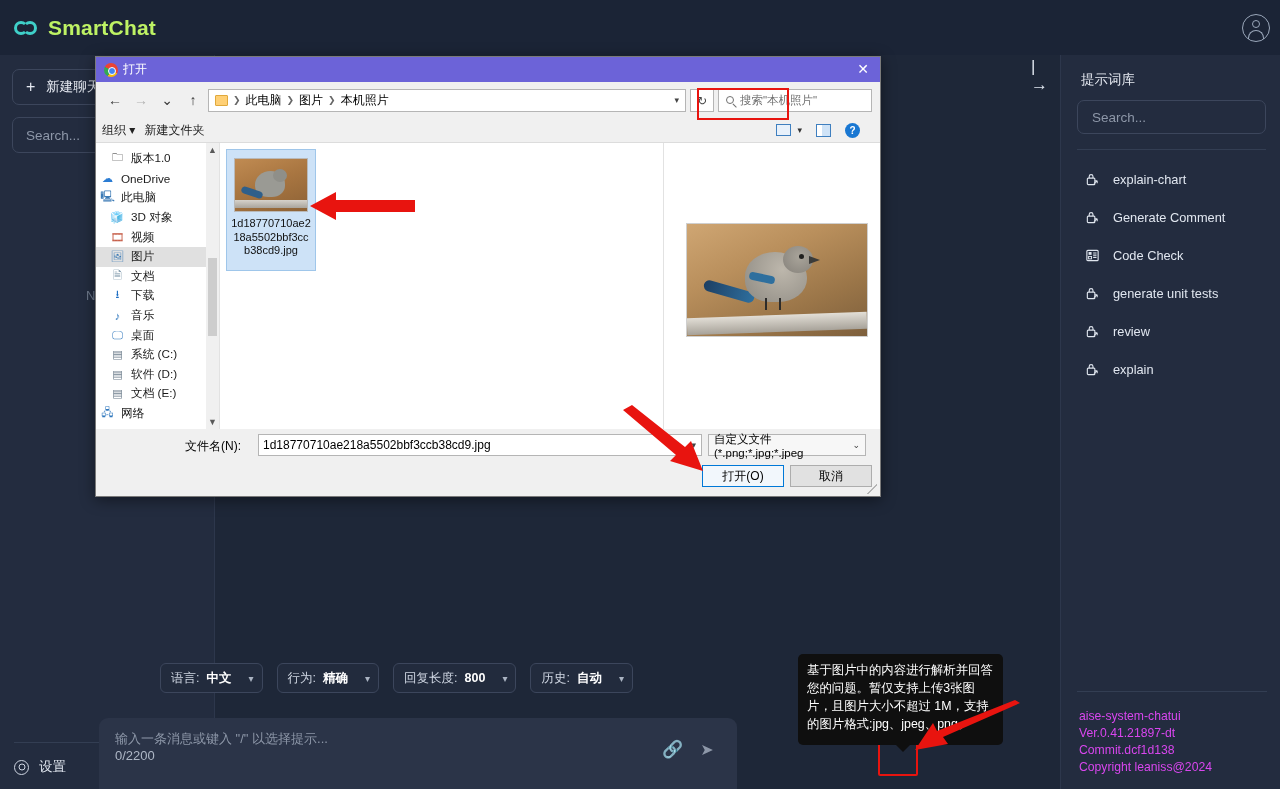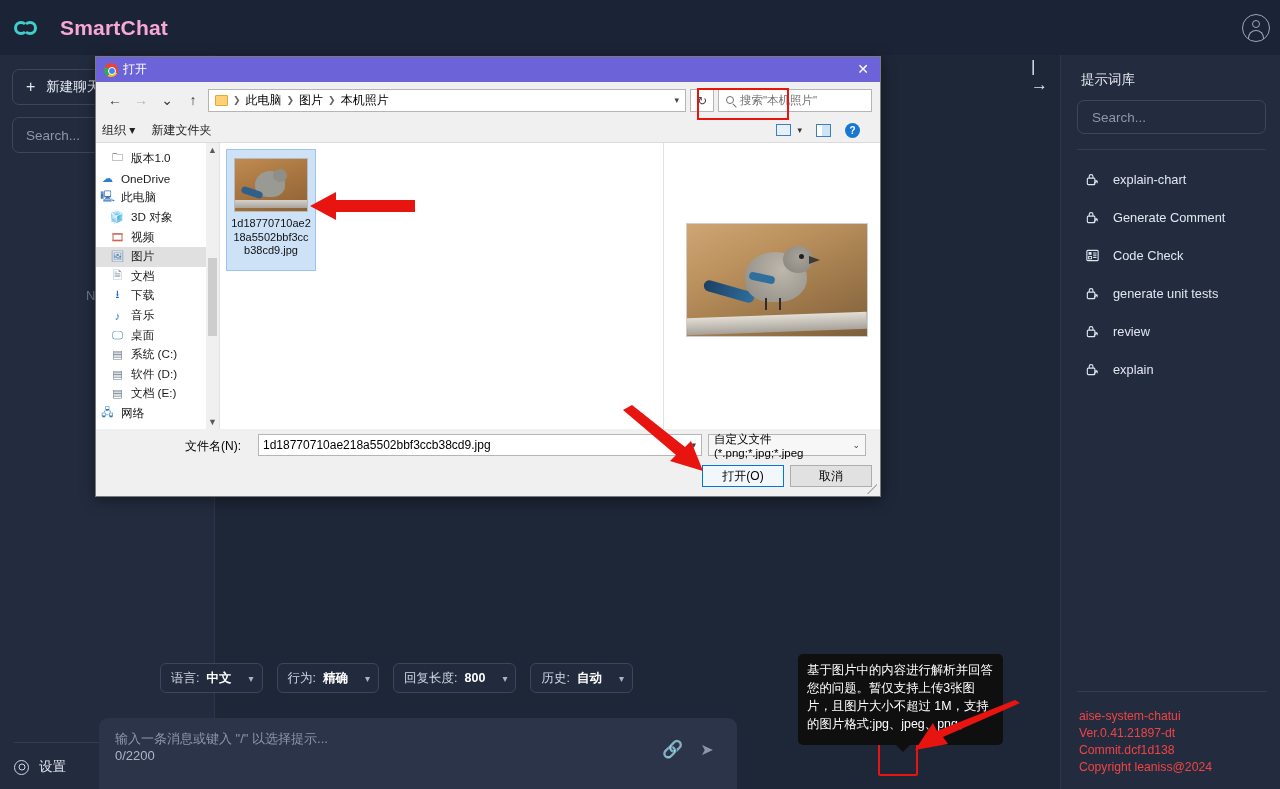--- a/index.html
+++ b/index.html
@@ -18,21 +18,21 @@
   }
   #brand { display: flex; align-items: center; gap: 8px; margin-left: 14px; }
   #brand .logo { width: 26px; height: 20px; position: relative; }
   #brand .logo .c1, #brand .logo .c2 {
     position: absolute; top: 3px; width: 14px; height: 14px;
     border: 3px solid #3fd0c9; border-radius: 50%;
   }
   #brand .logo .c1 { left: 0; border-right-color: transparent; }
   #brand .logo .c2 { left: 9px; border-left-color: transparent; }
   #brand .name {
-    color: #f9a8d4; font-size: 21px; font-weight: bold; letter-spacing: .2px; margin-left: 12px;
+    color: #bef264; font-size: 21px; font-weight: bold; letter-spacing: .2px;
   }
   #avatar {
     position: absolute; right: 10px; top: 14px; width: 28px; height: 28px;
     border: 1.6px solid #9aa7ba; border-radius: 50%;
   }
   #avatar .head {
     position: absolute; left: 50%; top: 5px; transform: translateX(-50%);
     width: 8px; height: 8px; border: 1.6px solid #9aa7ba; border-radius: 50%;
   }
   #avatar .body {
@@ -137,21 +137,21 @@
     border-radius: 7px; color: #8d97a8; font-size: 13.5px;
     display: flex; align-items: center; padding-left: 14px;
   }
   #rightbar .rs-divider { margin: 15px 14px 0 16px; height: 1px; background: #333e53; }
   .prompt-item {
     display: flex; align-items: center; gap: 13px;
     height: 38px; padding-left: 24px; color: #e1e7f0; font-size: 12.8px;
   }
   #rightbar .foot-divider { position:absolute; left:16px; bottom:97px; width:190px; height:1px; background:#333e53; }
   #rightbar .verinfo {
-    position: absolute; left: 18px; bottom: 13px; color: #ef4444;
+    position: absolute; left: 18px; bottom: 13px; color: #d946ef;
     font-size: 12.2px; line-height: 17px;
   }
 
   
   #dlg {
     position: absolute; left: 95px; top: 56px; width: 786px; height: 441px;
     background: #f0f0f0; border: 1px solid #7a7a7a;
     box-shadow: 0 3px 14px rgba(0,0,0,.45);
     font-family: "Liberation Sans", "DejaVu Sans", sans-serif; font-size: 12px; color: #000;
   }
@@ -184,21 +184,21 @@
     text-align: center; line-height: 22px; font-size: 12px; color:#444; }
   #dlg-search {
     width: 154px; height: 23px; background: #fff; border: 1px solid #b5b5b5;
     display: flex; align-items: center; gap: 6px; padding-left: 7px; color: #707070; font-size: 11.5px;
   }
   .mag { width: 8px; height: 8px; border: 1.4px solid #707070; border-radius: 50%; position: relative; }
   .mag::after { content:""; position:absolute; right:-4px; bottom:-3px; width:5px; height:1.4px;
     background:#707070; transform: rotate(45deg); }
   #dlg-toolbar {
     height: 25px; background: #f0f0f0; display: flex; align-items: center;
-    padding: 0 6px; gap: 16px; font-size: 12px; color: #222;
+    padding: 0 6px; gap: 9px; font-size: 12px; color: #222;
     border-bottom: 1px solid #dcdcdc;
   }
   #dlg-toolbar .tb-right { margin-left: auto; display: flex; align-items: center; gap: 14px; padding-right: 14px; }
   .view-icon { width: 15px; height: 12px; background: #e8f1fb; border: 1.4px solid #3f7fbf; }
   .pane-icon { width: 15px; height: 13px; border: 1.4px solid #3f7fbf; background:
       linear-gradient(to right, #fff 0 40%, #cfe3f7 40% 100%); }
   .help-icon { width: 15px; height: 15px; border-radius: 50%; background: #1977d2; color: #fff;
     font-size: 10px; text-align: center; line-height: 15px; font-weight: bold; }
   #dlg-body { position: absolute; left: 0; top: 86px; right: 0; bottom: 67px; background: #fff; display: flex; }
   #tree {

